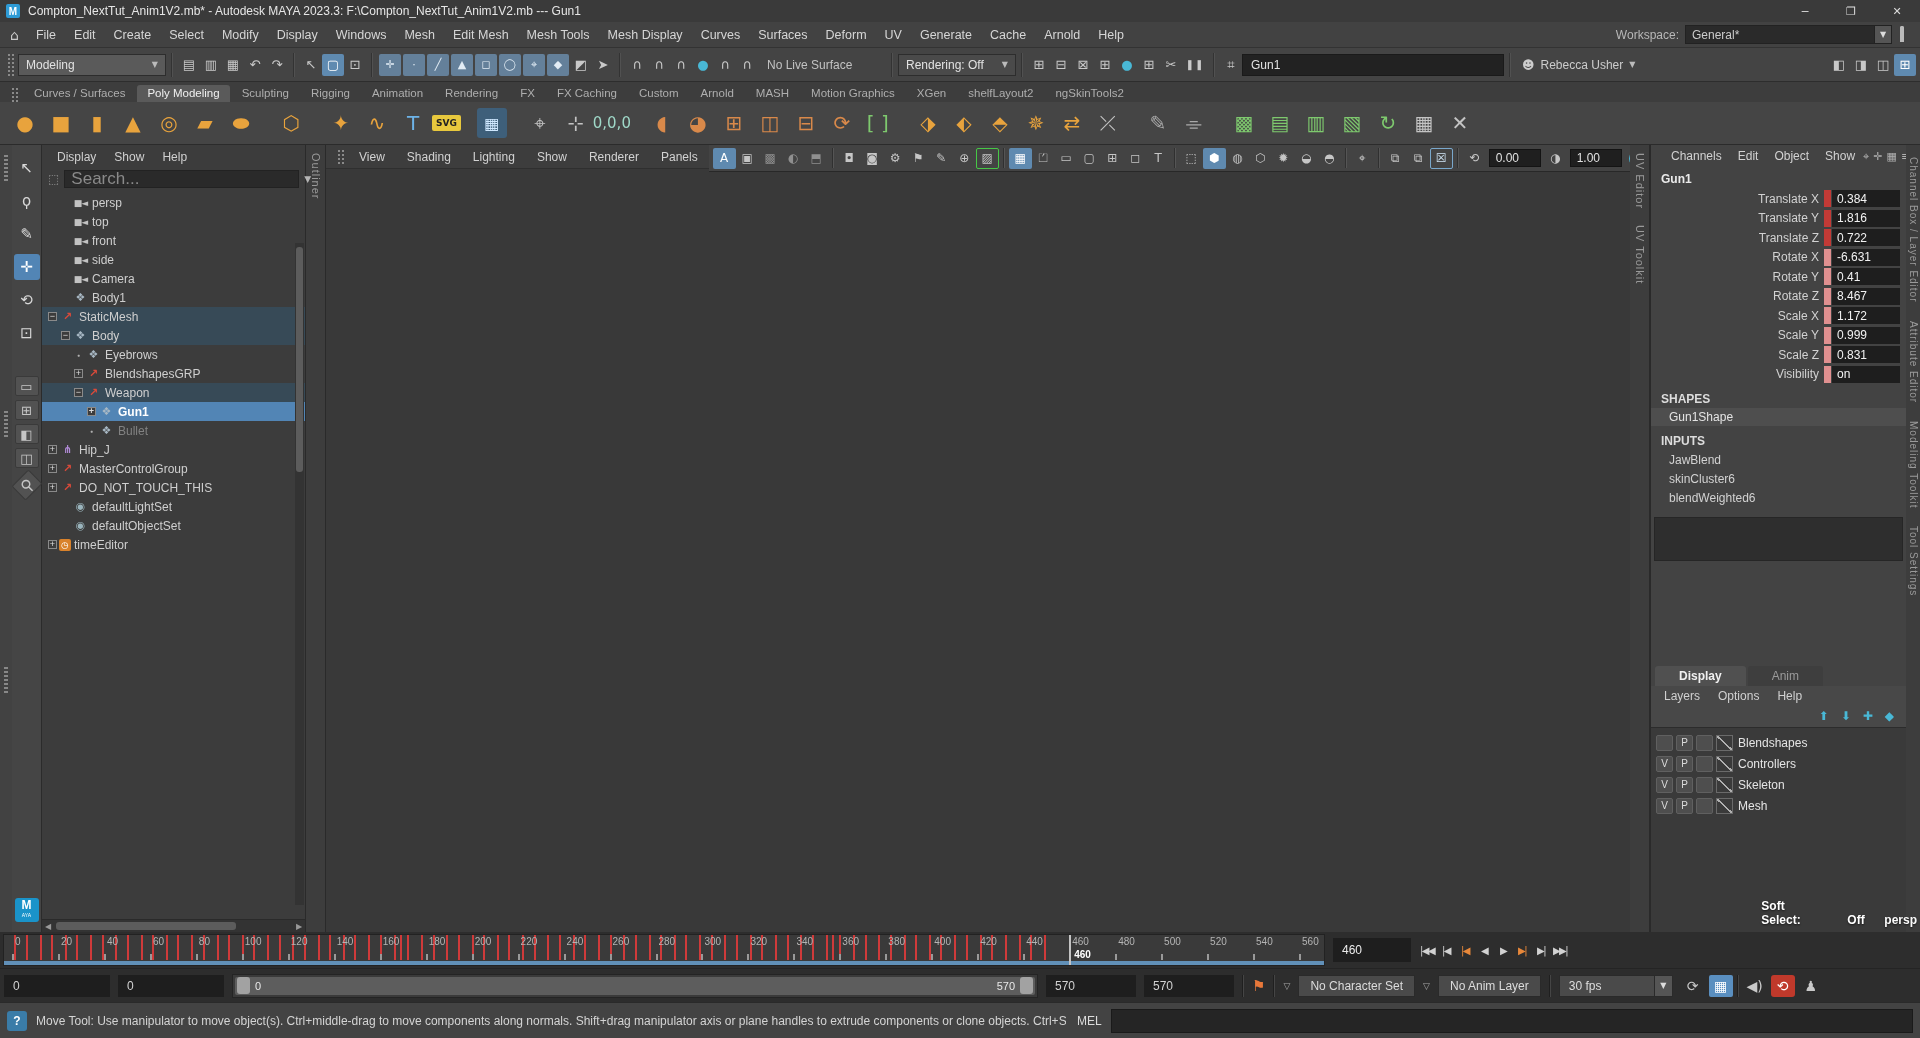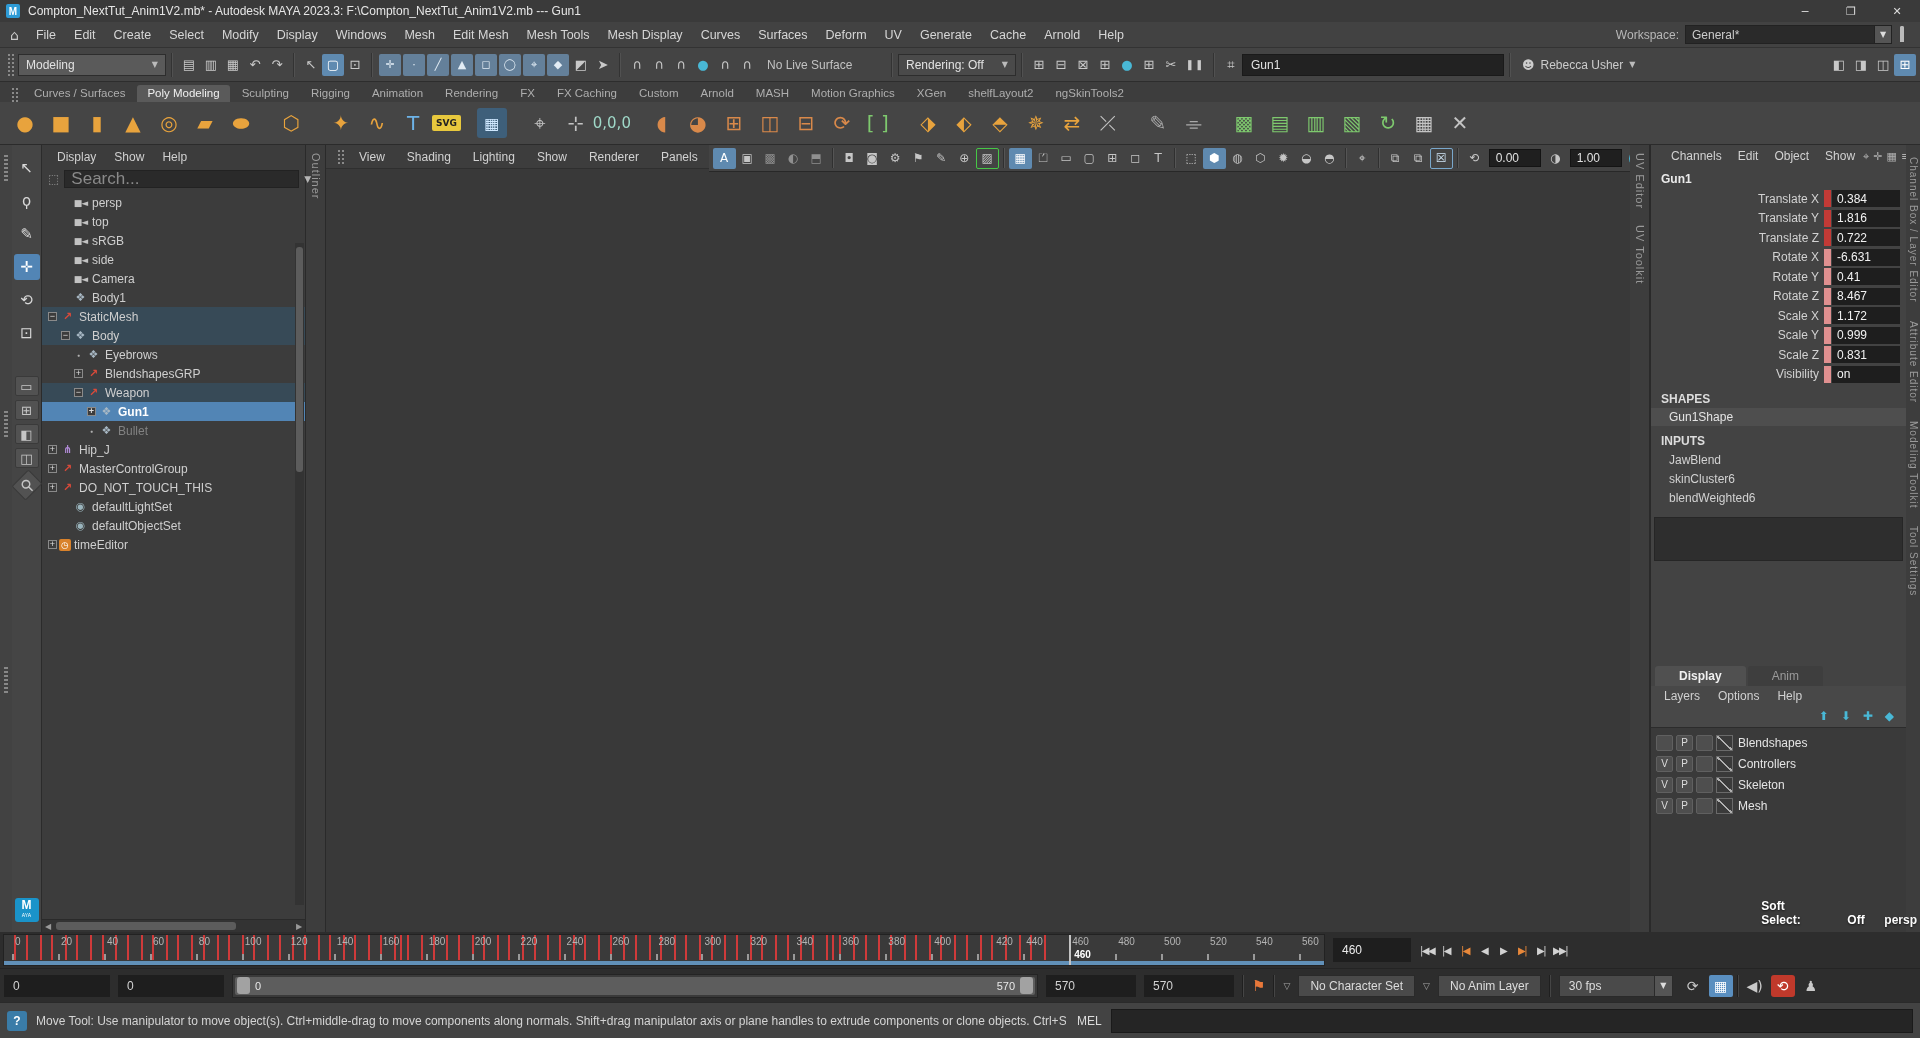--- a/index.html
+++ b/index.html
@@ -400,21 +400,21 @@
           <span>persp</span>
         </div>
         <div class="ol-row" style="padding-left: 17px;">
           <span class="oexp"></span>
           <span class="oicon g ic-cam">■◄</span>
           <span>top</span>
         </div>
         <div class="ol-row" style="padding-left: 17px;">
           <span class="oexp"></span>
           <span class="oicon g ic-cam">■◄</span>
-          <span>sRGB</span>
+          <span>front</span>
         </div>
         <div class="ol-row" style="padding-left: 17px;">
           <span class="oexp"></span>
           <span class="oicon g ic-cam">■◄</span>
           <span>side</span>
         </div>
         <div class="ol-row" style="padding-left: 17px;">
           <span class="oexp"></span>
           <span class="oicon g ic-cam">■◄</span>
           <span>Camera</span>
@@ -955,21 +955,21 @@
       <div class="tl-label" style="left: 746.439px;">320</div>
       <div class="tl-tick" style="left: 789.404px;"></div>
       <div class="tl-label" style="left: 792.404px;">340</div>
       <div class="tl-tick" style="left: 835.368px;"></div>
       <div class="tl-label" style="left: 838.368px;">360</div>
       <div class="tl-tick" style="left: 881.333px;"></div>
       <div class="tl-label" style="left: 884.333px;">380</div>
       <div class="tl-tick" style="left: 927.298px;"></div>
       <div class="tl-label" style="left: 930.298px;">400</div>
       <div class="tl-tick" style="left: 973.263px;"></div>
-      <div class="tl-label" style="left: 976.263px; margin-left: 16px;">420</div>
+      <div class="tl-label" style="left: 976.263px;">420</div>
       <div class="tl-tick" style="left: 1019.23px;"></div>
       <div class="tl-label" style="left: 1022.23px;">440</div>
       <div class="tl-tick" style="left: 1065.19px;"></div>
       <div class="tl-label" style="left: 1068.19px;">460</div>
       <div class="tl-tick" style="left: 1111.16px;"></div>
       <div class="tl-label" style="left: 1114.16px;">480</div>
       <div class="tl-tick" style="left: 1157.12px;"></div>
       <div class="tl-label" style="left: 1160.12px;">500</div>
       <div class="tl-tick" style="left: 1203.09px;"></div>
       <div class="tl-label" style="left: 1206.09px;">520</div>

